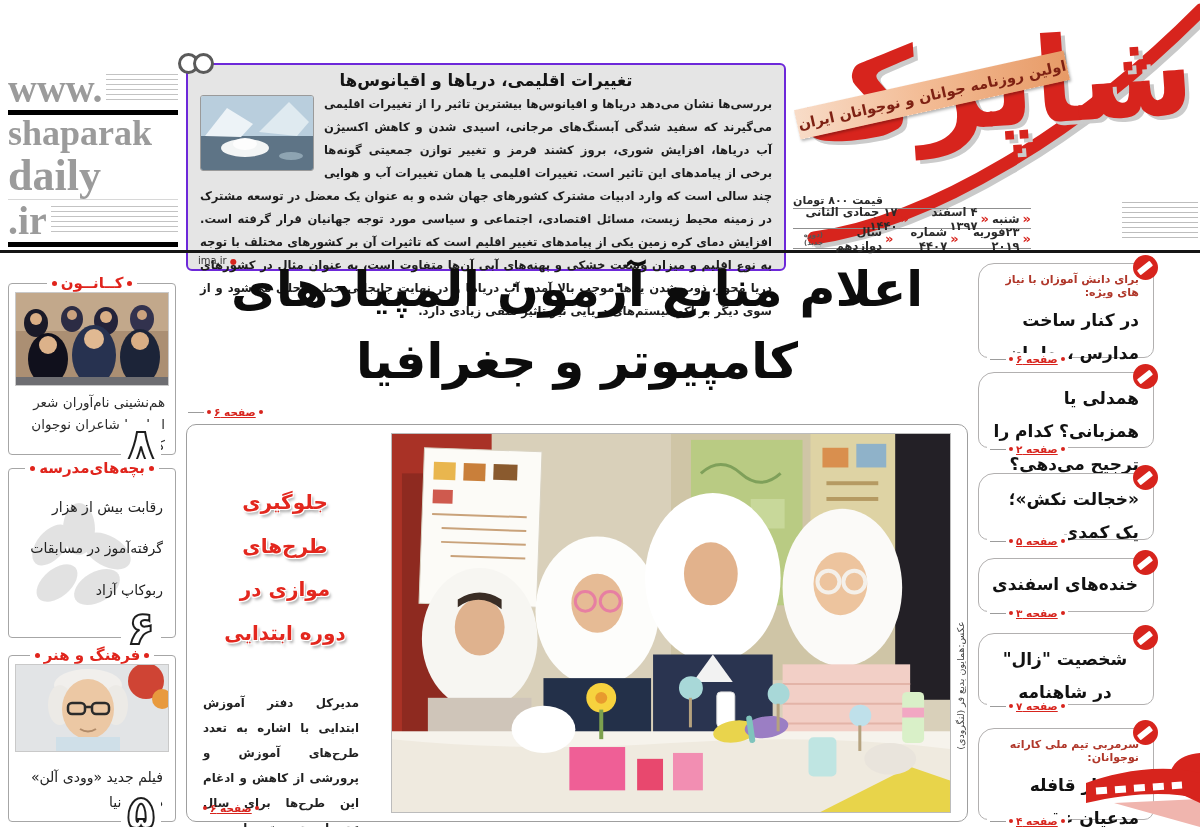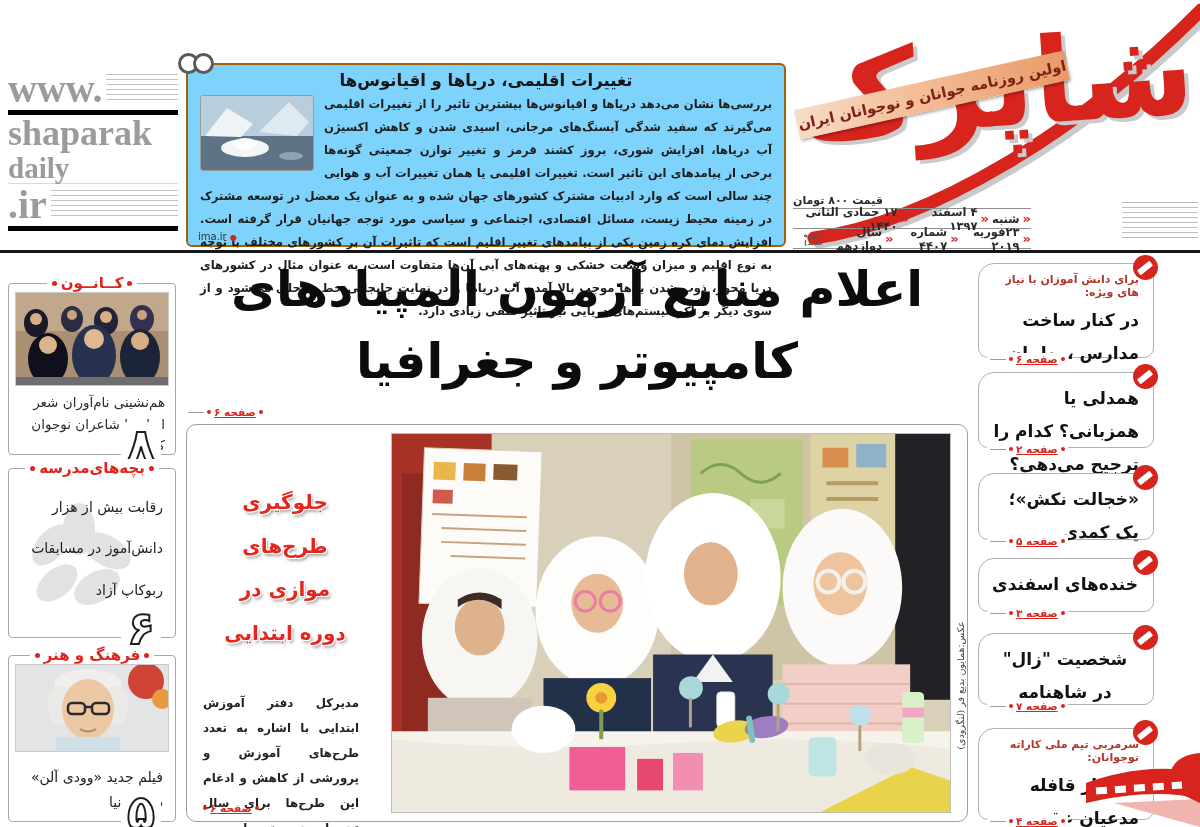--- a/index.html
+++ b/index.html
@@ -9,22 +9,22 @@
   #site{position:absolute;left:8px;top:68px;width:170px;color:#9b9b9b;
         font-family:"Liberation Serif","DejaVu Serif",serif;font-weight:bold;}
   .site-row{display:flex;align-items:center;border-bottom:5px solid #000000;}
   .site-row .txt{font-size:40px;line-height:1.05;}
   .site-row .rule{flex:1;height:30px;margin-left:4px;
      background:repeating-linear-gradient(to bottom,#c3c3c3 0 1px,transparent 1px 5px);}
   .site-mid{font-size:37px;line-height:1.15;border:none;}
   
   #divider{position:absolute;left:0;top:250px;width:1200px;height:3px;background:#161616;}
   
-  #climate{position:absolute;left:186px;top:63px;width:600px;height:184px;border:2px solid #a16207;
-           border-radius:6px;background:#7dd3fc;box-sizing:border-box;padding:6px 12px 4px;direction:rtl;}
+  #climate{position:absolute;left:186px;top:63px;width:600px;height:208px;border:2px solid #6d28d9;
+           border-radius:6px;background:#e5e5e5;box-sizing:border-box;padding:6px 12px 4px;direction:rtl;}
   #climate .rings{position:absolute;left:-10px;top:-12px;direction:ltr;}
   #climate .rings i{display:inline-block;width:15px;height:15px;border:3px solid #5a5a5a;border-radius:50%;background:#fff;}
   #climate .rings i:last-child{margin-left:-6px;}
   #climate h2{margin:0 0 3px;text-align:center;font-size:16.5px;color:#151515;}
   #climate .body{font-size:11.6px;font-weight:bold;line-height:1.98;color:#1d1d1d;
                  text-align:justify;}
   #climate .thumb{float:left;width:112px;height:74px;border:1px solid #9a9a9a;border-radius:3px;
                   margin:2px 10px 2px 0;overflow:hidden;}
   #climate .credit{position:absolute;left:10px;bottom:3px;font-size:10px;color:#333;direction:ltr;}
   #climate .credit b{color:#d7241d;font-size:8px;}
@@ -101,21 +101,21 @@
 
   <div id="site">
     <div class="site-row">
       <span class="txt">www.</span>
       <span class="rule"></span>
     </div>
     <div class="site-row site-mid">
       <span class="txt" style="font-size:36px">shaparak</span>
     </div>
     <div class="site-row site-mid">
-      <span class="txt" style="font-size:29px">daily</span>
+      <span class="txt" style="font-size:44px">daily</span>
     </div>
     <div class="site-row" style="border-top:1px solid #d8d8d8">
       <span class="txt">.ir</span>
       <span class="rule"></span>
     </div>
   </div>
 
   <div id="climate">
     <span class="rings"><i></i><i></i></span>
     <h2>تغییرات اقلیمی، دریاها و اقیانوس‌ها</h2>
@@ -391,21 +391,21 @@
       <g fill="#9a9a9a">
         <ellipse cx="60" cy="30" rx="16" ry="26"></ellipse>
         <ellipse cx="88" cy="52" rx="26" ry="15" transform="rotate(30 88 52)"></ellipse>
         <ellipse cx="78" cy="88" rx="15" ry="25" transform="rotate(60 78 88)"></ellipse>
         <ellipse cx="38" cy="84" rx="24" ry="14" transform="rotate(-40 38 84)"></ellipse>
         <ellipse cx="32" cy="46" rx="14" ry="24" transform="rotate(40 32 46)"></ellipse>
       </g>
     </svg>
     <div class="content">
       <div class="l-line" style="margin-top:18px">رقابت بیش از هزار</div>
-      <div class="l-line">دانش‌آموز در مسابقات</div>
+      <div class="l-line">گرفته‌آموز در مسابقات</div>
       <div class="l-line">ربوکاپ آزاد</div>
     </div>
     <div class="big-num">۶</div>
   </div>
 
   <div class="l-card" style="top:655px;height:167px">
     <div class="l-head">
       <span>
           <i></i>
           <b>فرهنگ و هنر</b>

